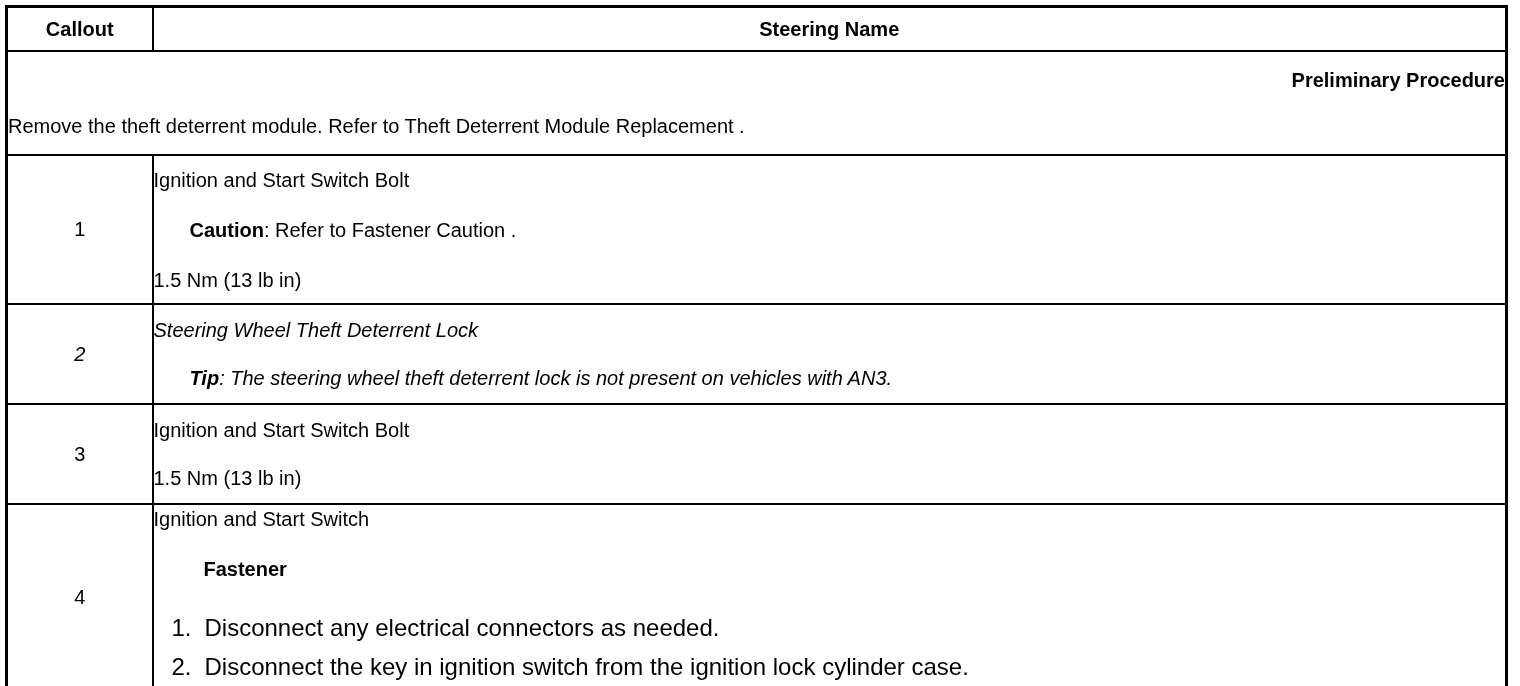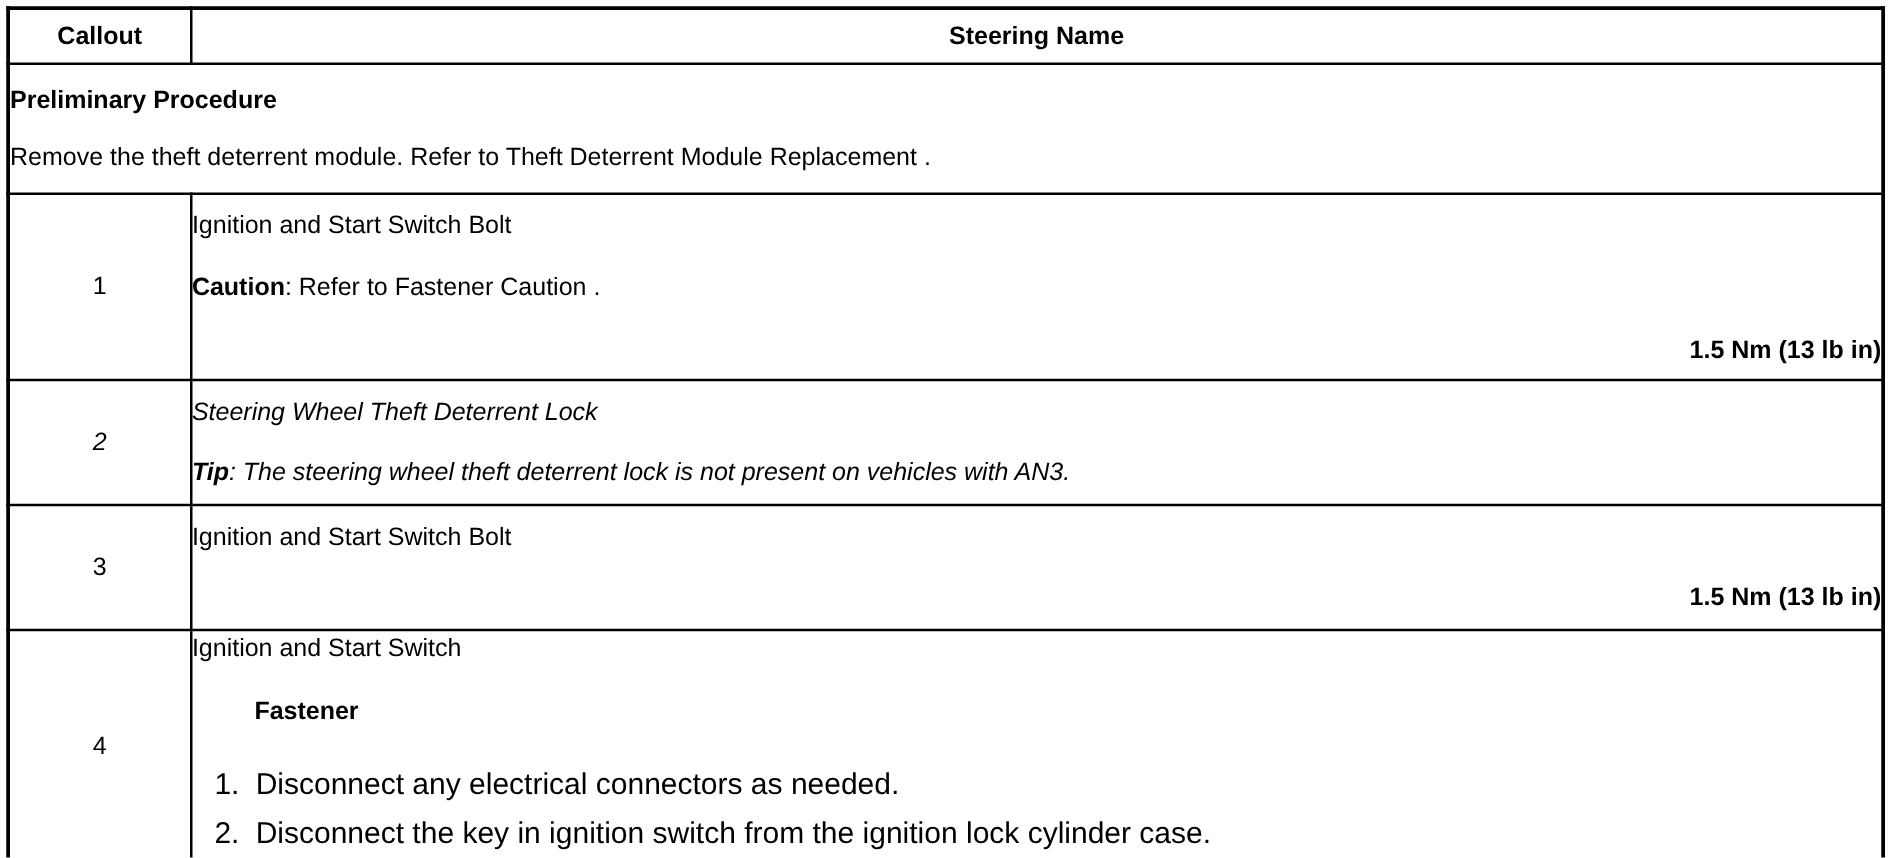--- a/index.html
+++ b/index.html
@@ -62,20 +62,21 @@
     padding: 10px 0 12px 4px;
     font-size: 20px;
     line-height: 1.0;
     vertical-align: top;
   }
   .prelim-title {
     font-weight: bold;
     font-size: 20px;
     display: block;
     padding-bottom: 26px;
+    text-align: right;
   }
   .prelim-text {
     display: block;
     font-size: 20px;
     font-weight: normal;
   }
 
   
   td.callout-num {
     text-align: center;
@@ -93,22 +94,22 @@
   }
 
   .line {
     display: block;
     font-size: 20px;
     font-weight: normal;
     white-space: nowrap;
   }
   .line.gap-after   { padding-bottom: 30px; }
   .line.gap-after-s { padding-bottom: 28px; }
-  .line.bold        { font-weight: bold; text-align: right; }
-  .line b           { font-weight: bold; }
+  .line.bold        { font-weight: normal; }
+  .line b           { font-weight: bold; padding-left: 36px; }
 
   .sub-title {
     display: block;
     font-weight: bold;
     font-size: 20px;
     margin-left: 50px;
     padding-bottom: 30px;
     white-space: nowrap;
   }
 

